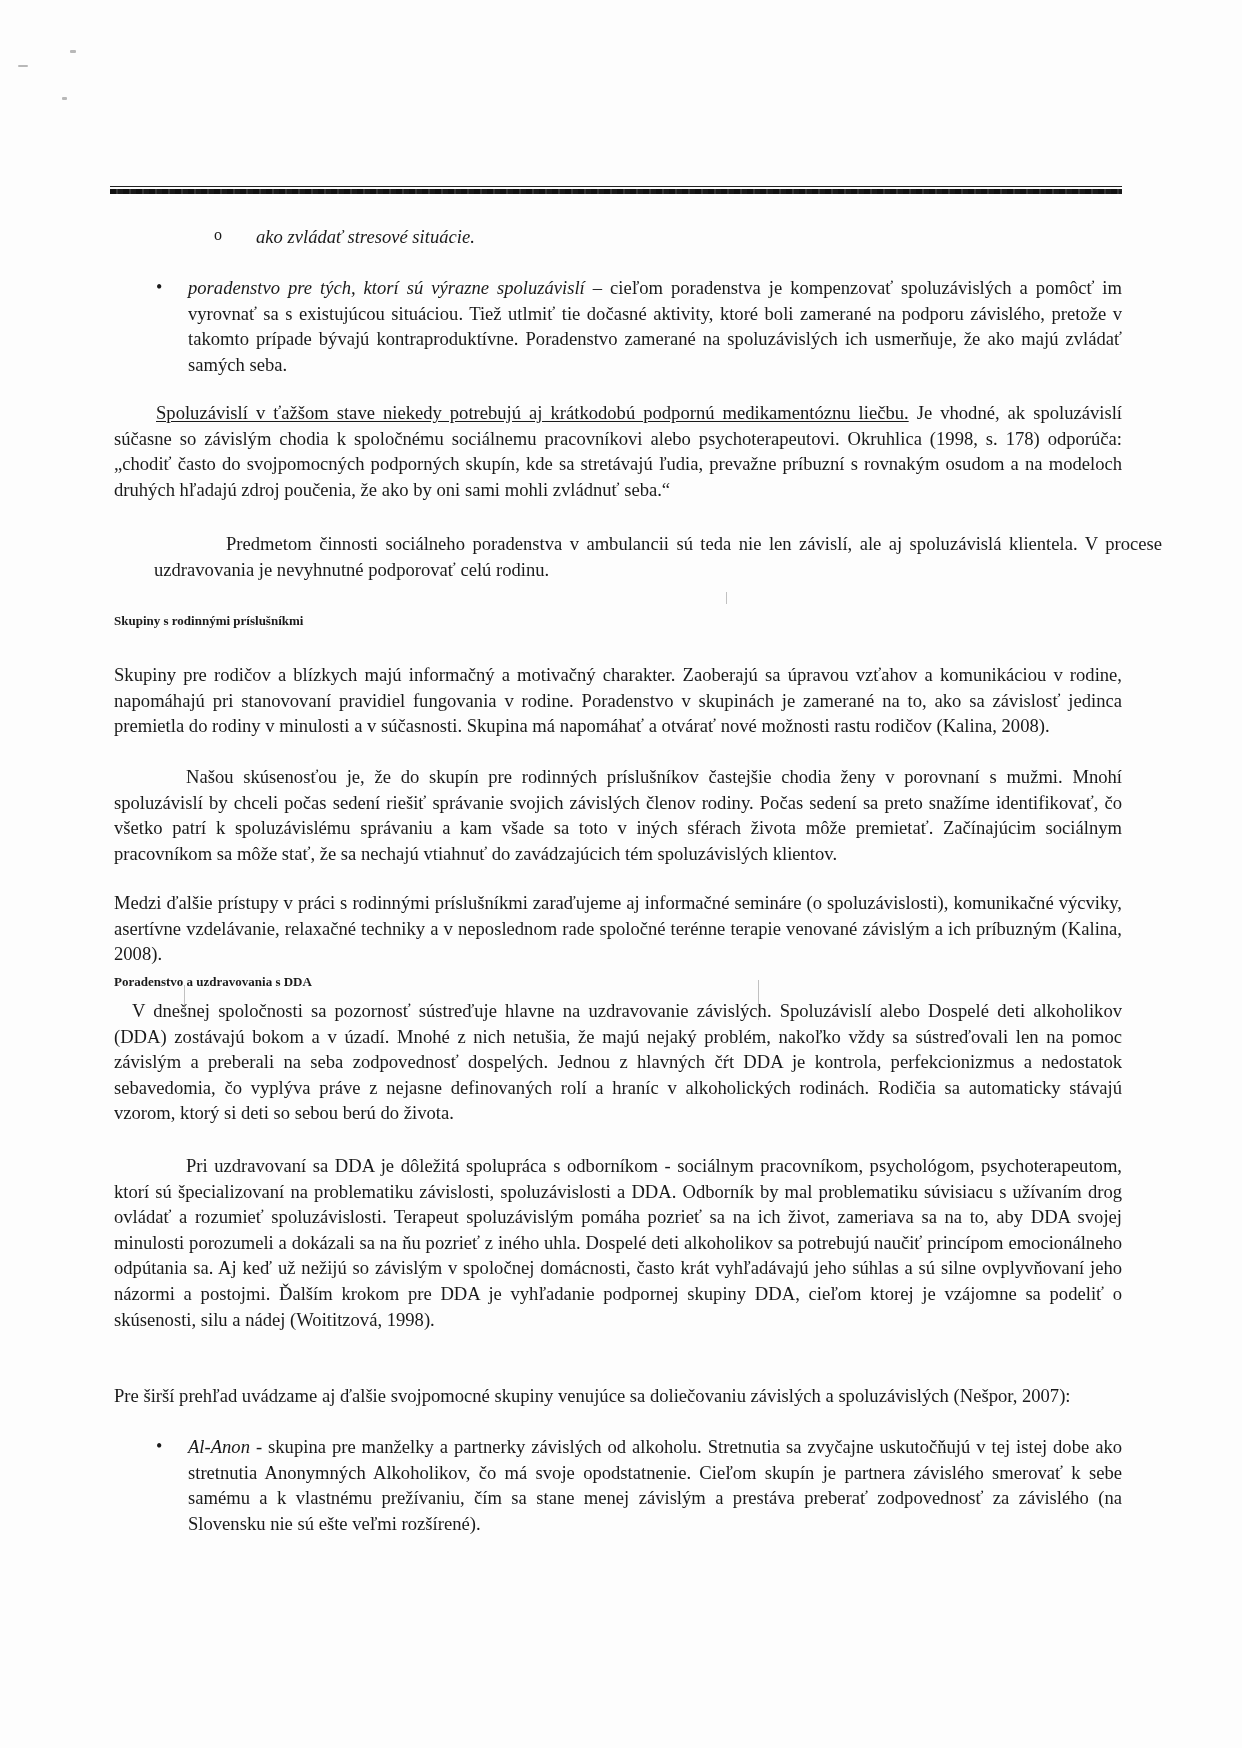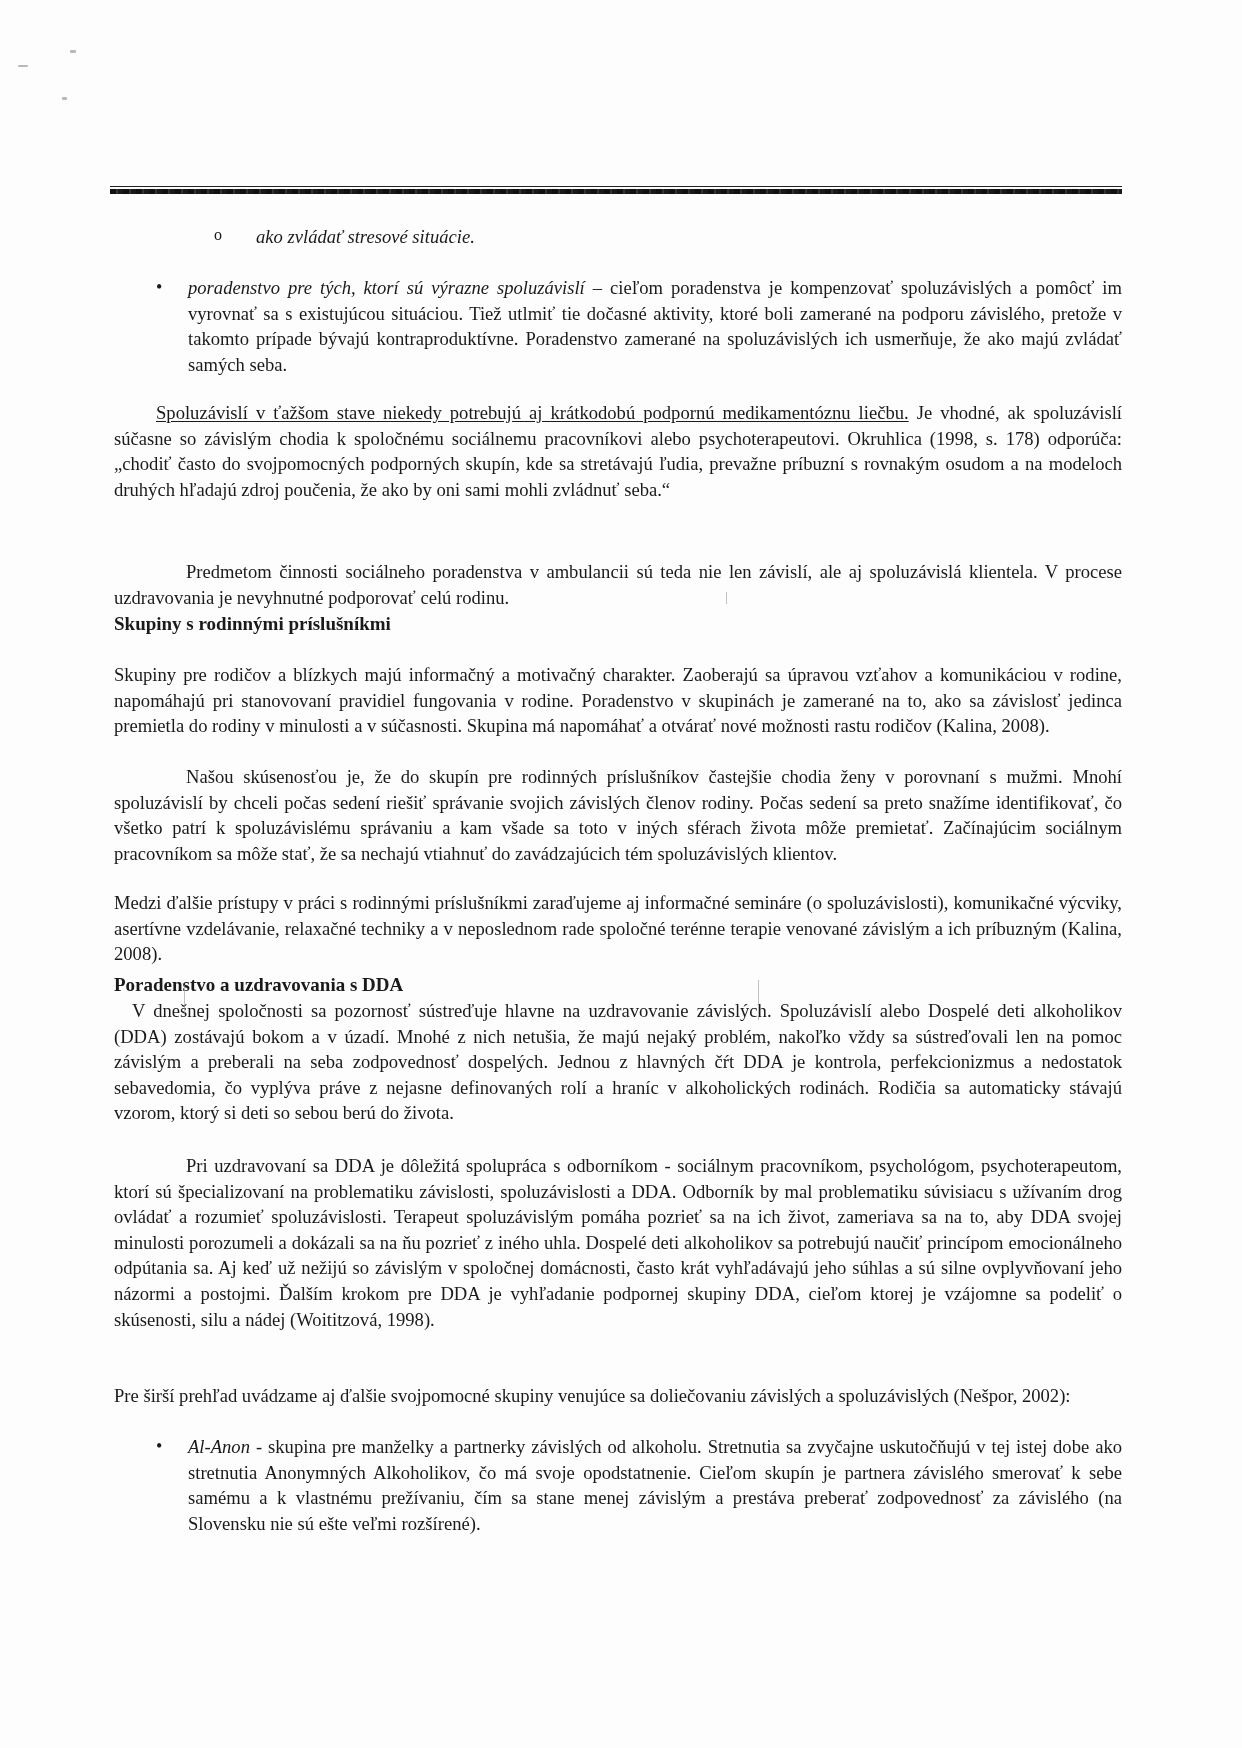--- a/index.html
+++ b/index.html
@@ -78,21 +78,21 @@
       left: 114px;
       width: 1008px;
       font-size: 18.6px;
       line-height: 25.6px;
       text-align: justify;
     }
     .indent { text-indent: 72px; }
     .heading {
       position: absolute;
       left: 114px;
-      font-size: 19px;
+      font-size: 13px;
       font-weight: bold;
       white-space: nowrap;
     }
     em { font-style: italic; }
     u { text-decoration: underline; text-underline-offset: 2px; margin-left: 42px; }
     .mark-tick {
       position: absolute;
       width: 1px;
       background: #999;
       opacity: .6;
@@ -119,37 +119,37 @@
 
   <div class="bullet-block" style="top:275px;">
     <span class="dot">•</span>
     <em>poradenstvo pre tých, ktorí sú výrazne spoluzávislí</em><span> – cieľom poradenstva je kompenzovať spoluzávislých a pomôcť im vyrovnať sa s existujúcou situáciou. Tiež utlmiť tie dočasné aktivity, ktoré boli zamerané na podporu závislého, pretože v takomto prípade bývajú kontraproduktívne. Poradenstvo zamerané na spoluzávislých ich usmerňuje, že ako majú zvládať samých seba.</span>
   </div>
 
   <div class="para" style="top:400px;">
     <u>Spoluzávislí v ťažšom stave niekedy potrebujú aj krátkodobú podpornú medikamentóznu liečbu.</u><span> Je vhodné, ak spoluzávislí súčasne so závislým chodia k spoločnému sociálnemu pracovníkovi alebo psychoterapeutovi. Okruhlica (1998, s. 178) odporúča: „chodiť často do svojpomocných podporných skupín, kde sa stretávajú ľudia, prevažne príbuzní s rovnakým osudom a na modeloch druhých hľadajú zdroj poučenia, že ako by oni sami mohli zvládnuť seba.“</span>
   </div>
 
-  <div class="para indent" style="top:559px;">Predmetom činnosti sociálneho poradenstva v ambulancii sú teda nie len závislí, ale aj spoluzávislá klientela. V procese uzdravovania je nevyhnutné podporovať celú rodinu.</div>
+  <div class="para indent" style="top:531px;margin-left:40px;">Predmetom činnosti sociálneho poradenstva v ambulancii sú teda nie len závislí, ale aj spoluzávislá klientela. V procese uzdravovania je nevyhnutné podporovať celú rodinu.</div>
 
   <div class="heading" style="top:613px;">Skupiny s rodinnými príslušníkmi</div>
 
   <div class="para" style="top:662px;">Skupiny pre rodičov a blízkych majú informačný a motivačný charakter. Zaoberajú sa úpravou vzťahov a komunikáciou v rodine, napomáhajú pri stanovovaní pravidiel fungovania v rodine. Poradenstvo v skupinách je zamerané na to, ako sa závislosť jedinca premietla do rodiny v minulosti a v súčasnosti. Skupina má napomáhať a otvárať nové možnosti rastu rodičov (Kalina, 2008).</div>
 
   <div class="para indent" style="top:764px;">Našou skúsenosťou je, že do skupín pre rodinných príslušníkov častejšie chodia ženy v porovnaní s mužmi. Mnohí spoluzávislí by chceli počas sedení riešiť správanie svojich závislých členov rodiny. Počas sedení sa preto snažíme identifikovať, čo všetko patrí k spoluzávislému správaniu a kam všade sa toto v iných sférach života môže premietať. Začínajúcim sociálnym pracovníkom sa môže stať, že sa nechajú vtiahnuť do zavádzajúcich tém spoluzávislých klientov.</div>
 
   <div class="para" style="top:890px;">Medzi ďalšie prístupy v práci s rodinnými príslušníkmi zaraďujeme aj informačné semináre (o spoluzávislosti), komunikačné výcviky, asertívne vzdelávanie, relaxačné techniky a v neposlednom rade spoločné terénne terapie venované závislým a ich príbuzným (Kalina, 2008).</div>
 
   <div class="heading" style="top:974px;">Poradenstvo a uzdravovania s DDA</div>
 
   <div class="para" style="top:998px;text-indent:18px;">V dnešnej spoločnosti sa pozornosť sústreďuje hlavne na uzdravovanie závislých. Spoluzávislí alebo Dospelé deti alkoholikov (DDA) zostávajú bokom a v úzadí. Mnohé z nich netušia, že majú nejaký problém, nakoľko vždy sa sústreďovali len na pomoc závislým a preberali na seba zodpovednosť dospelých. Jednou z hlavných čŕt DDA je kontrola, perfekcionizmus a nedostatok sebavedomia, čo vyplýva práve z nejasne definovaných rolí a hraníc v alkoholických rodinách. Rodičia sa automaticky stávajú vzorom, ktorý si deti so sebou berú do života.</div>
 
   <div class="para indent" style="top:1153px;">Pri uzdravovaní sa DDA je dôležitá spolupráca s odborníkom - sociálnym pracovníkom, psychológom, psychoterapeutom, ktorí sú špecializovaní na problematiku závislosti, spoluzávislosti a DDA. Odborník by mal problematiku súvisiacu s užívaním drog ovládať a rozumieť spoluzávislosti. Terapeut spoluzávislým pomáha pozrieť sa na ich život, zameriava sa na to, aby DDA svojej minulosti porozumeli a dokázali sa na ňu pozrieť z iného uhla. Dospelé deti alkoholikov sa potrebujú naučiť princípom emocionálneho odpútania sa. Aj keď už nežijú so závislým v spoločnej domácnosti, často krát vyhľadávajú jeho súhlas a sú silne ovplyvňovaní jeho názormi a postojmi. Ďalším krokom pre DDA je vyhľadanie podpornej skupiny DDA, cieľom ktorej je vzájomne sa podeliť o skúsenosti, silu a nádej (Woititzová, 1998).</div>
 
-  <div class="para" style="top:1383px;">Pre širší prehľad uvádzame aj ďalšie svojpomocné skupiny venujúce sa doliečovaniu závislých a spoluzávislých (Nešpor, 2002):</div>
+  <div class="para" style="top:1383px;">Pre širší prehľad uvádzame aj ďalšie svojpomocné skupiny venujúce sa doliečovaniu závislých a spoluzávislých (Nešpor, 2007):</div>
 
   <div class="bullet-block" style="top:1434px;">
     <span class="dot">•</span>
     <em>Al-Anon</em><span> - skupina pre manželky a partnerky závislých od alkoholu. Stretnutia sa zvyčajne uskutočňujú v tej istej dobe ako stretnutia Anonymných Alkoholikov, čo má svoje opodstatnenie. Cieľom skupín je partnera závislého smerovať k sebe samému a k vlastnému prežívaniu, čím sa stane menej závislým a prestáva preberať zodpovednosť za závislého (na Slovensku nie sú ešte veľmi rozšírené).</span>
   </div>
 
   <div class="mark-tick" style="left:726px;top:592px;height:12px;"></div>
   <div class="mark-tick" style="left:758px;top:980px;height:40px;"></div>
   <div class="mark-tick" style="left:184px;top:985px;height:30px;"></div>
 </div>

